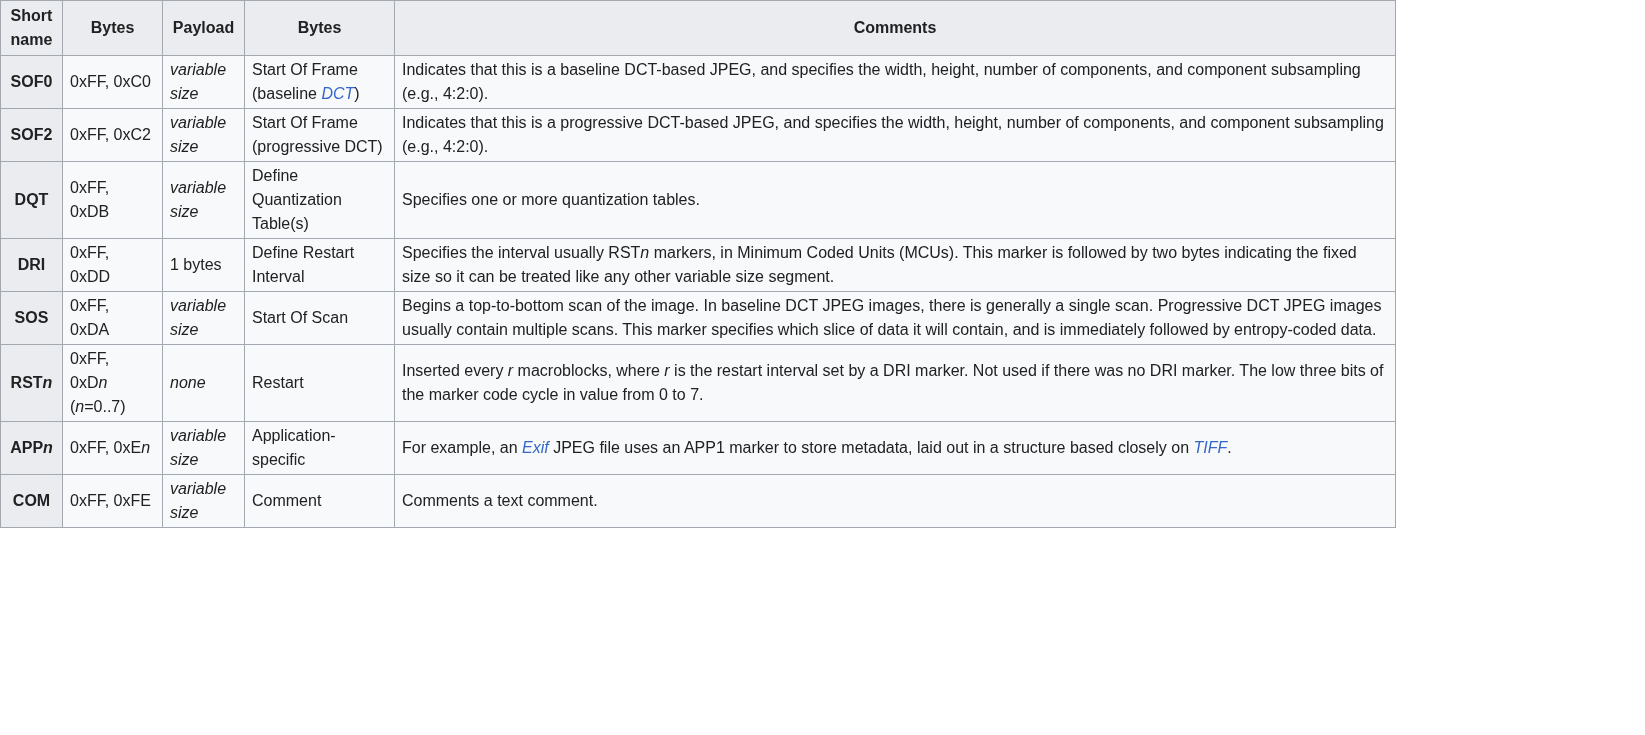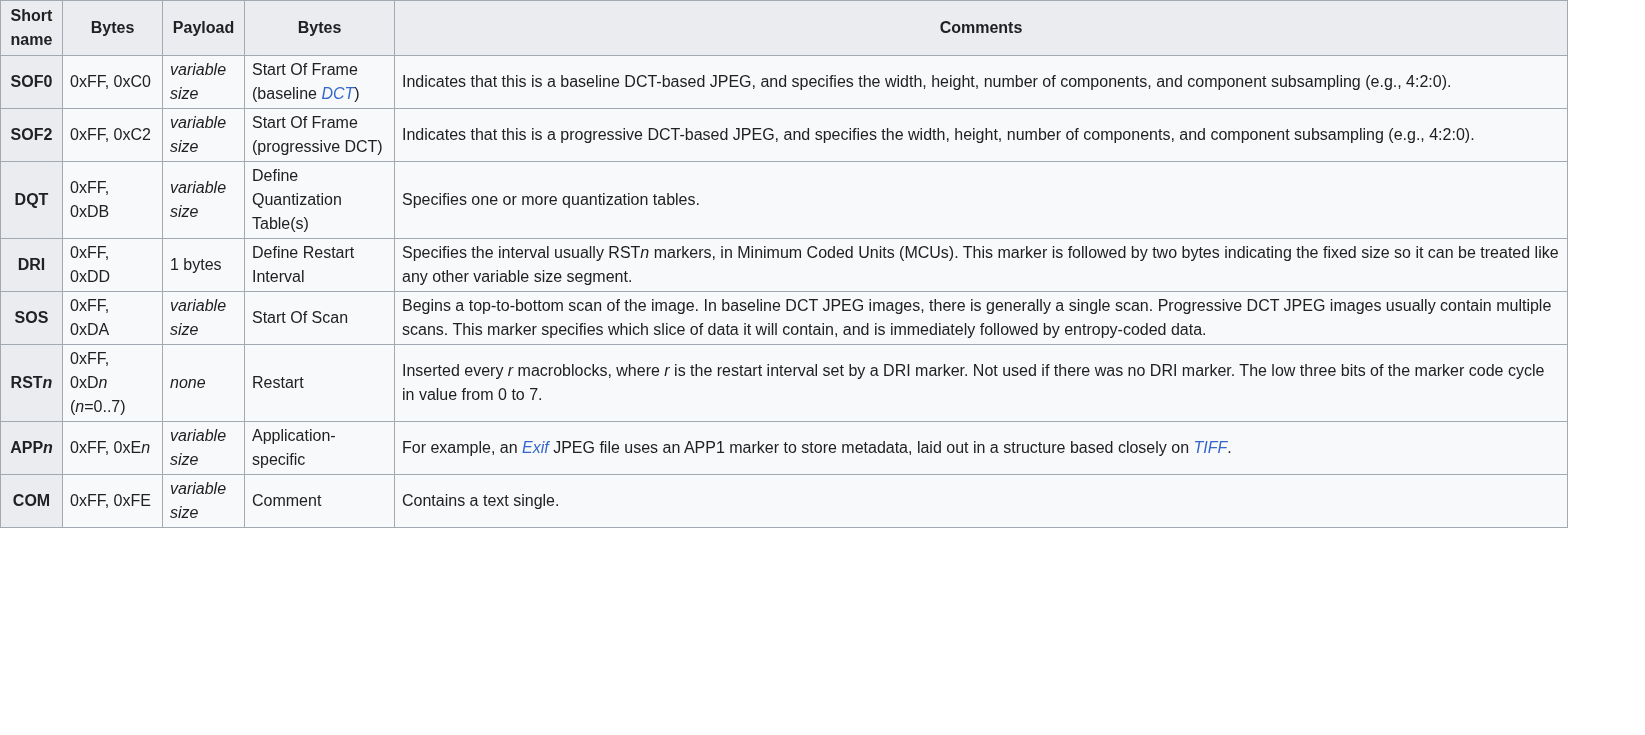--- a/index.html
+++ b/index.html
@@ -8,21 +8,21 @@
     background: #ffffff;
     width: 1645px;
     height: 735px;
     overflow: hidden;
     font-family: "Liberation Sans", "DejaVu Sans", sans-serif;
     color: #202122;
   }
   table.markers {
     border-collapse: collapse;
     table-layout: fixed;
-    width: 1568px;
+    width: 1396px;
     font-size: 16px;
     line-height: 1.5;
     background: #ec4899;
     padding-left: 16px;
   }
   table.markers th, table.markers td {
     border: 1px solid #a2a9b1;
     padding: 2px 7px;
     vertical-align: middle;
     word-wrap: break-word;
@@ -118,16 +118,16 @@
         <td><span>0xFF,&nbsp;0xE</span><i>n</i></td>
         <td><i>variable size</i></td>
         <td><span>Application-specific</span></td>
         <td><span>For example, an </span><a class="wlink" href="#">Exif</a><span> JPEG file uses an APP1 marker to store metadata, laid out in a structure based closely on </span><a class="wlink" href="#">TIFF</a><span>.</span></td>
       </tr>
       <tr>
         <th><span>COM</span></th>
         <td><span>0xFF,&nbsp;0xFE</span></td>
         <td><i>variable size</i></td>
         <td><span>Comment</span></td>
-        <td><span>Contains a text single.</span></td>
+        <td><span>Comments a text comment.</span></td>
       </tr>
     </tbody>
 </table>
 
 </body></html>

